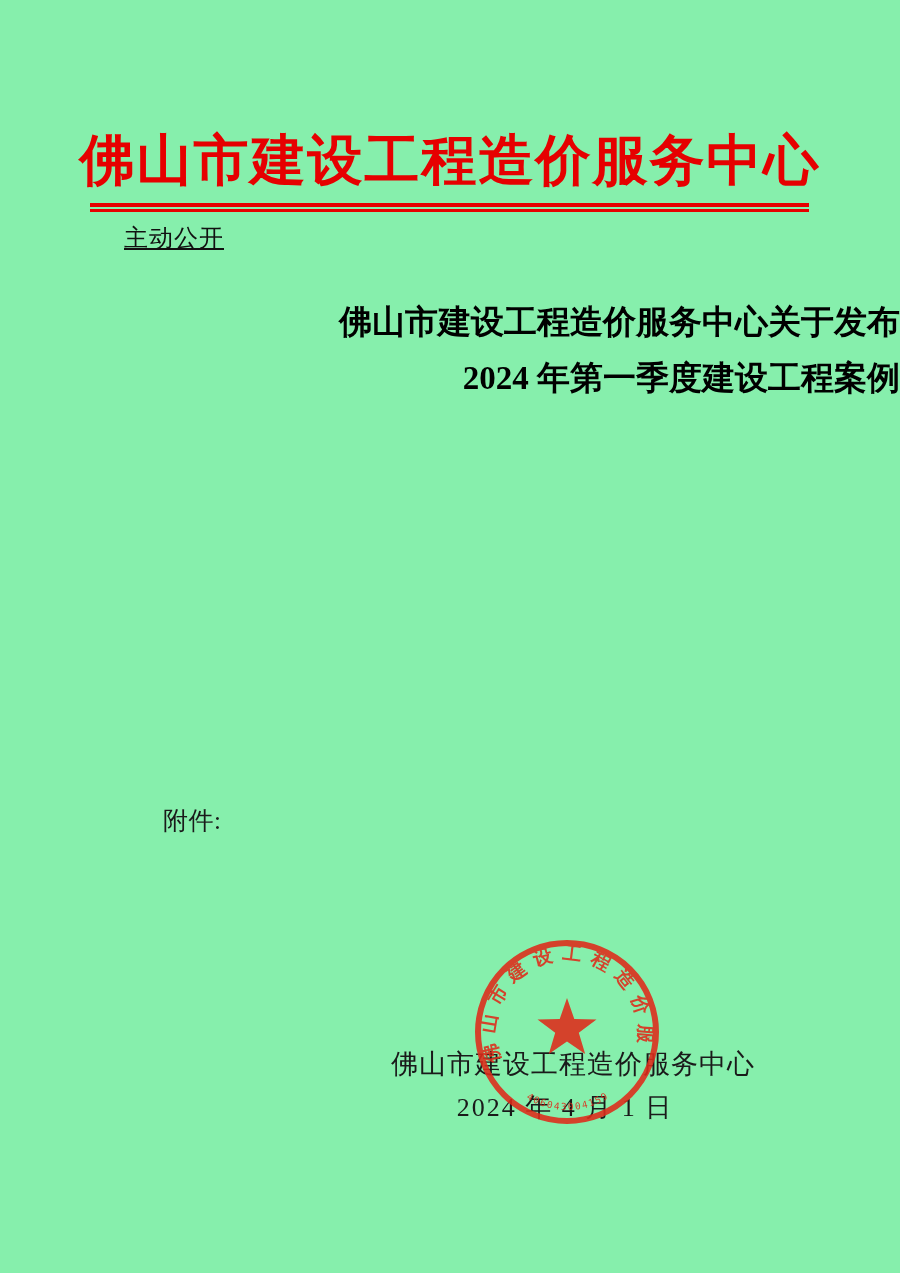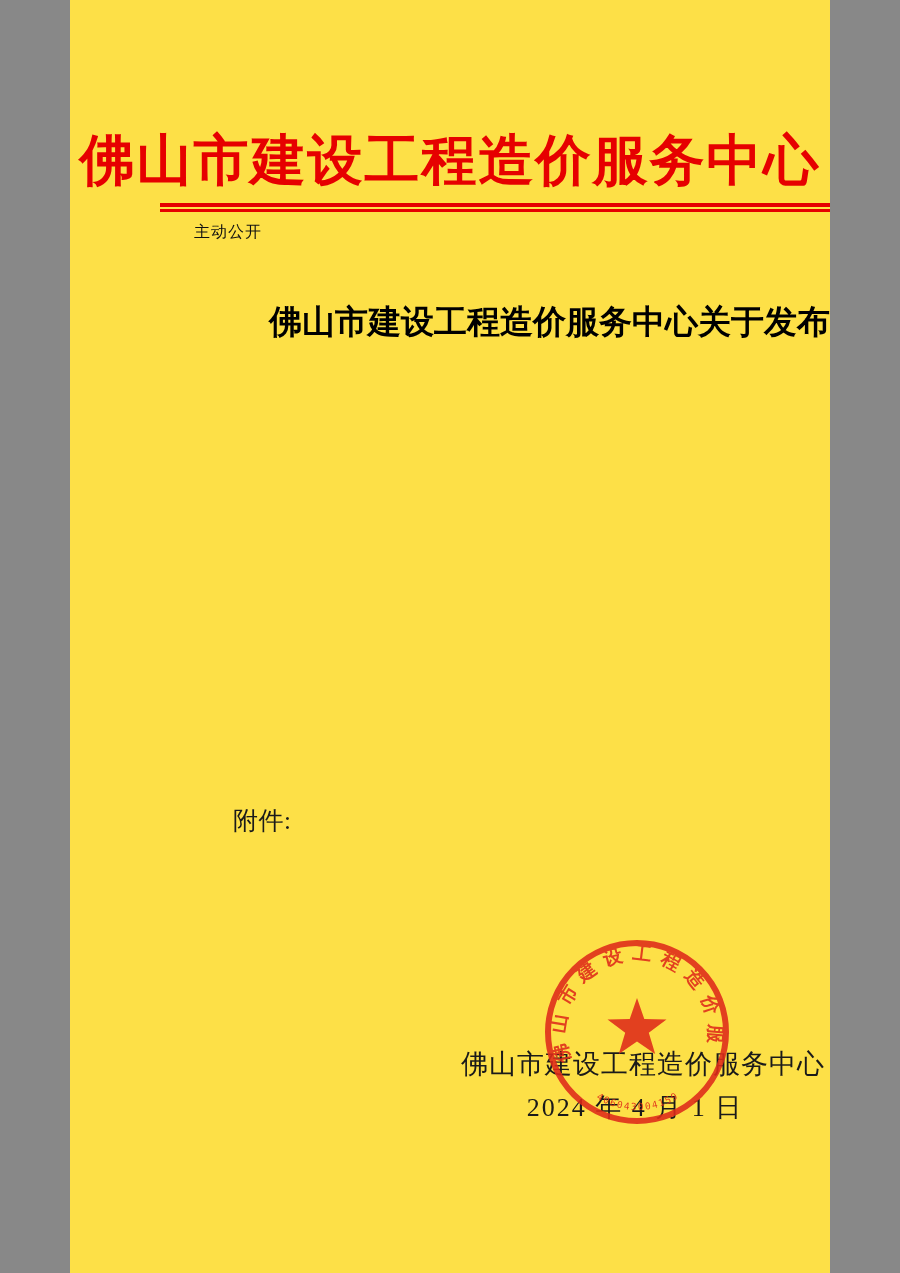--- a/index.html
+++ b/index.html
@@ -1,20 +1,20 @@
 <!DOCTYPE html>
 <html><head>
 <meta charset="utf-8">
 <style>
   html,body{margin:0;padding:0;background:#888;}
   .page{
     position:relative;
-    width:760px;height:1273px;
+    width:900px;height:1273px;
     margin:0 auto;
-    background:#fde047;
+    background:#86efac;
     overflow:hidden;
     font-family:"Liberation Serif","DejaVu Serif",serif;
     color:#1a1a1a;
   }
   .masthead{
     position:absolute;top:124px;left:0;right:0;
     text-align:center;
     font-size:55px;font-weight:bold;
     color:#e60000;
     letter-spacing:2px;
@@ -22,22 +22,23 @@
   }
   .masthead-rule{
     position:absolute;top:203px;left:90px;width:719px;
     height:2px;
     border-top:4px solid #e60000;
     border-bottom:3px solid #e60000;
   }
   .classification{
     position:absolute;top:222px;left:124px;
     font-family:"Liberation Sans","DejaVu Sans",sans-serif;
-    font-size:16px;color:#111;
+    font-size:24px;color:#111;
     letter-spacing:1px;
+    text-decoration:underline;
   }
   .doc-title{
     position:absolute;top:294px;left:0;right:0;
     text-align:right;
     font-size:33px;font-weight:bold;
     line-height:56px;
     color:#000;
   }
   .body-block{
     position:absolute;top:480px;left:122px;width:668px;
@@ -80,20 +81,21 @@
 <div class="page">
 
   <div class="masthead">佛山市建设工程造价服务中心</div>
 
   <div class="masthead-rule"></div>
 
   <div class="classification">主动公开</div>
 
   <div class="doc-title">
     <div>佛山市建设工程造价服务中心关于发布</div>
+    <div>2024 年第一季度建设工程案例</div>
   </div>
 
   <div class="body-block">
   </div>
 
   <div class="attachments">
     <div class="att-label">附件:</div>
   </div>
 
   <div class="signature-name">佛山市建设工程造价服务中心</div>

